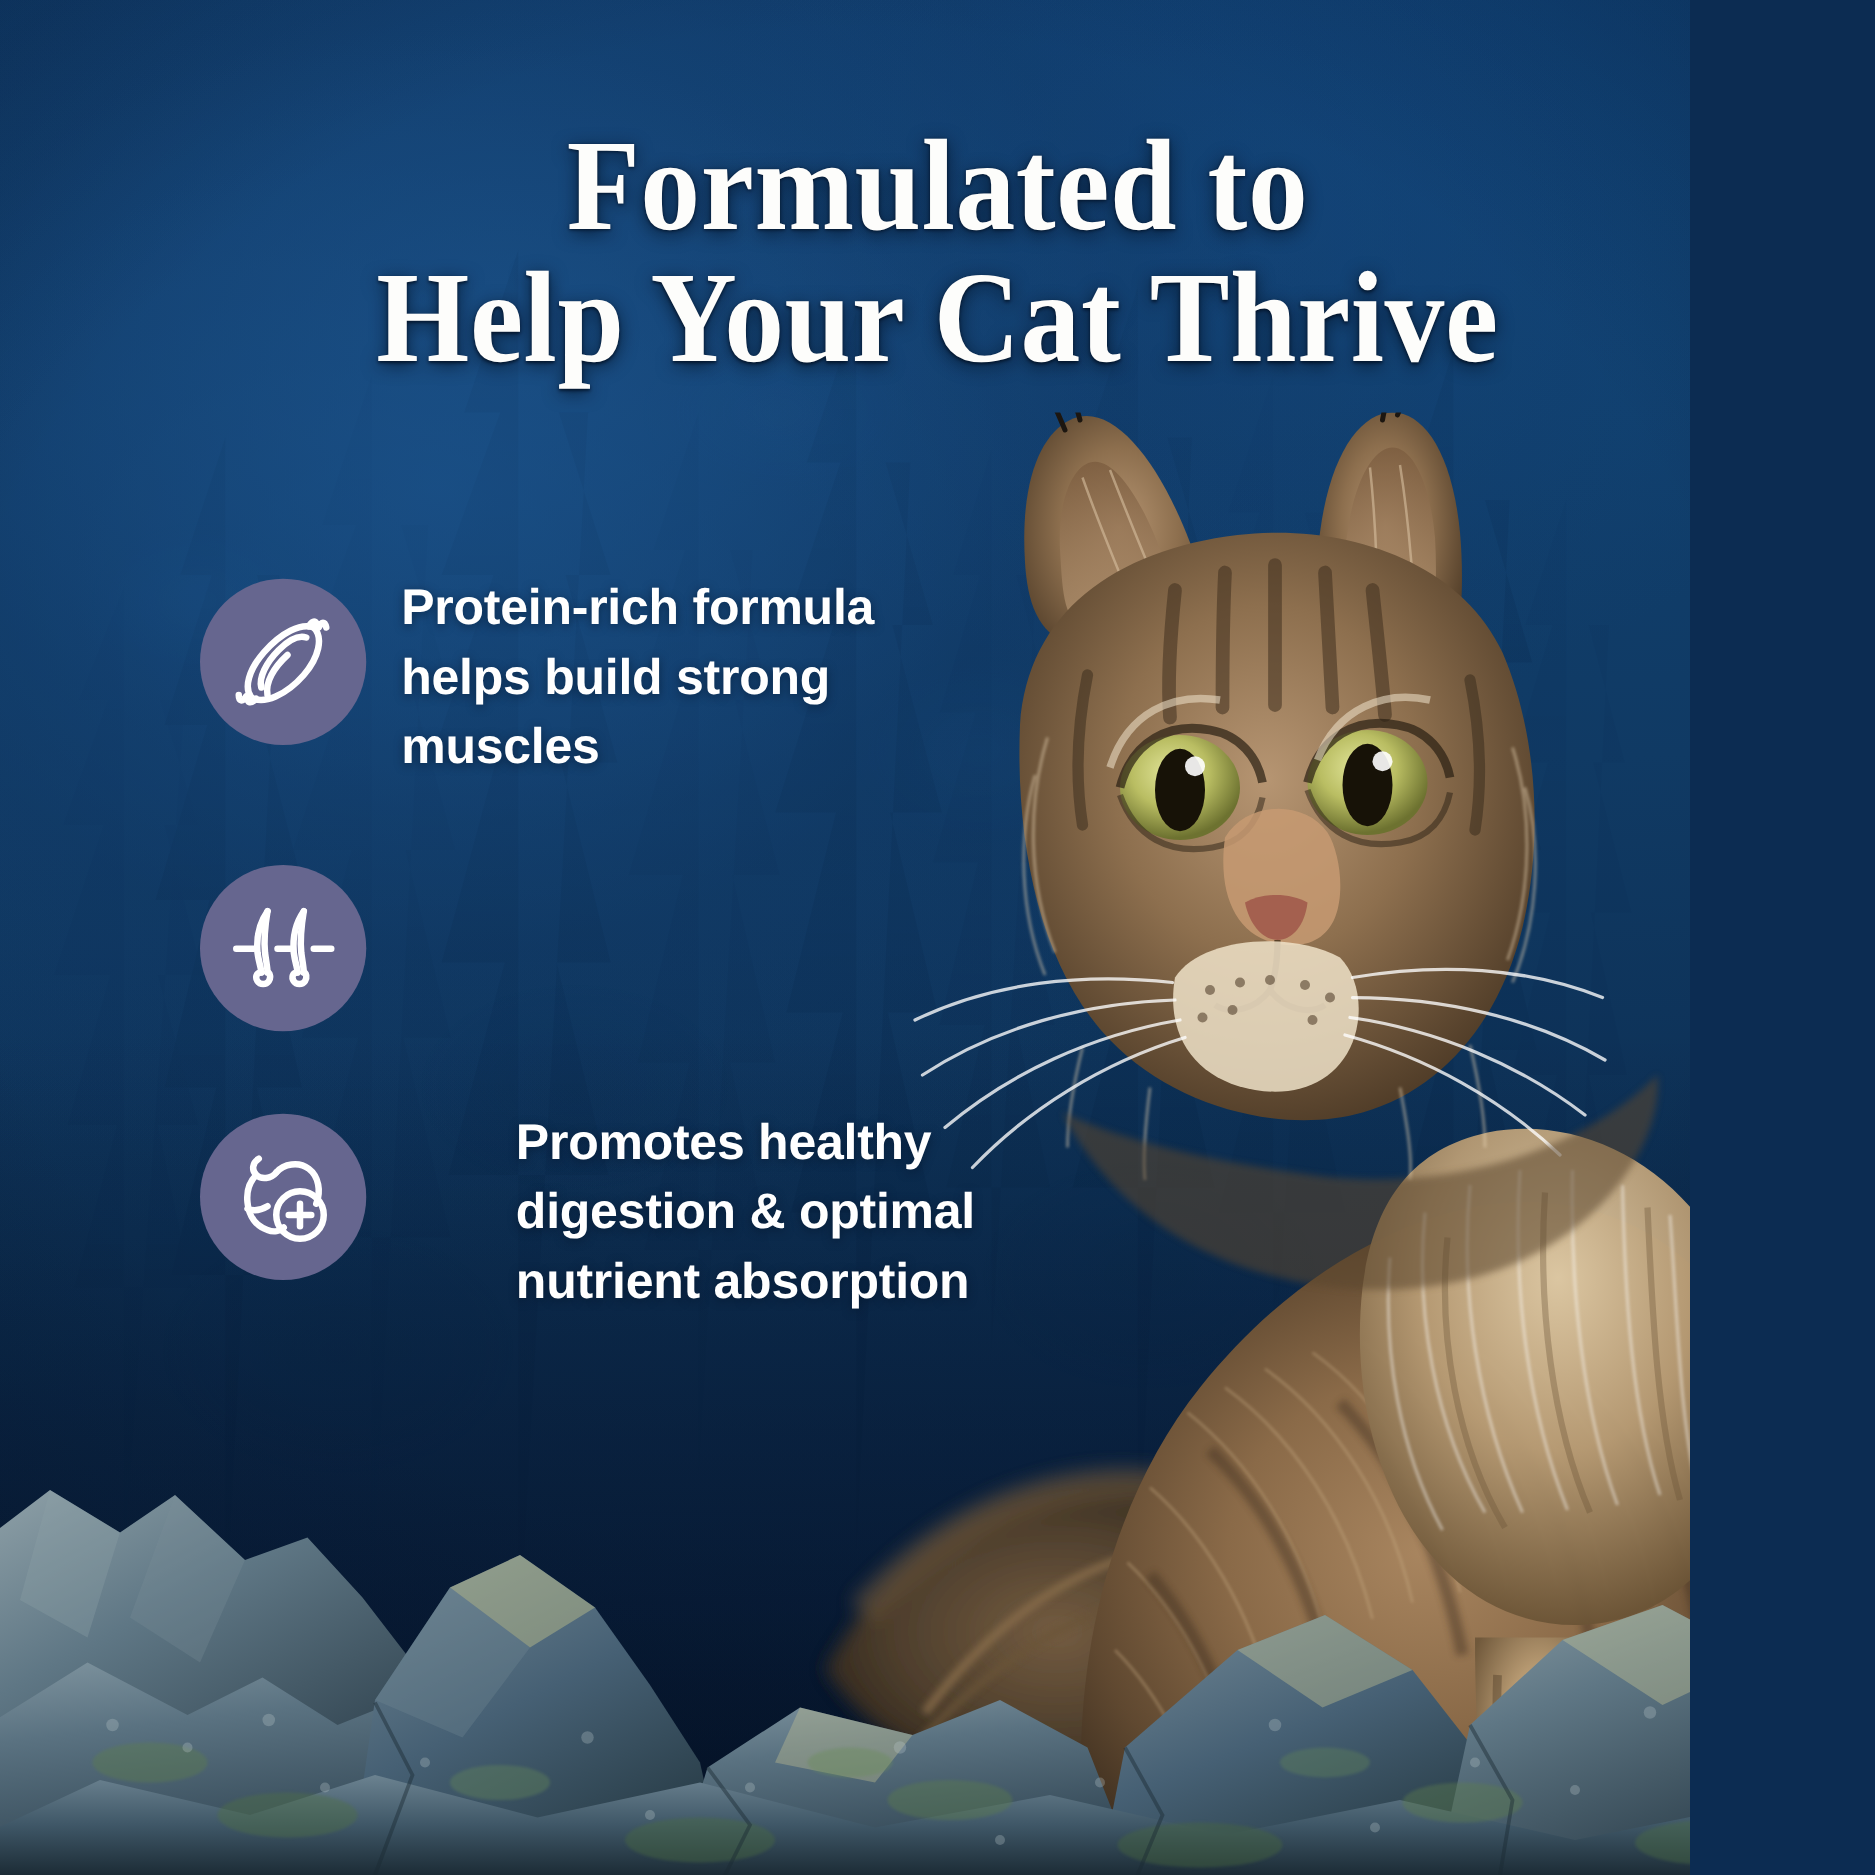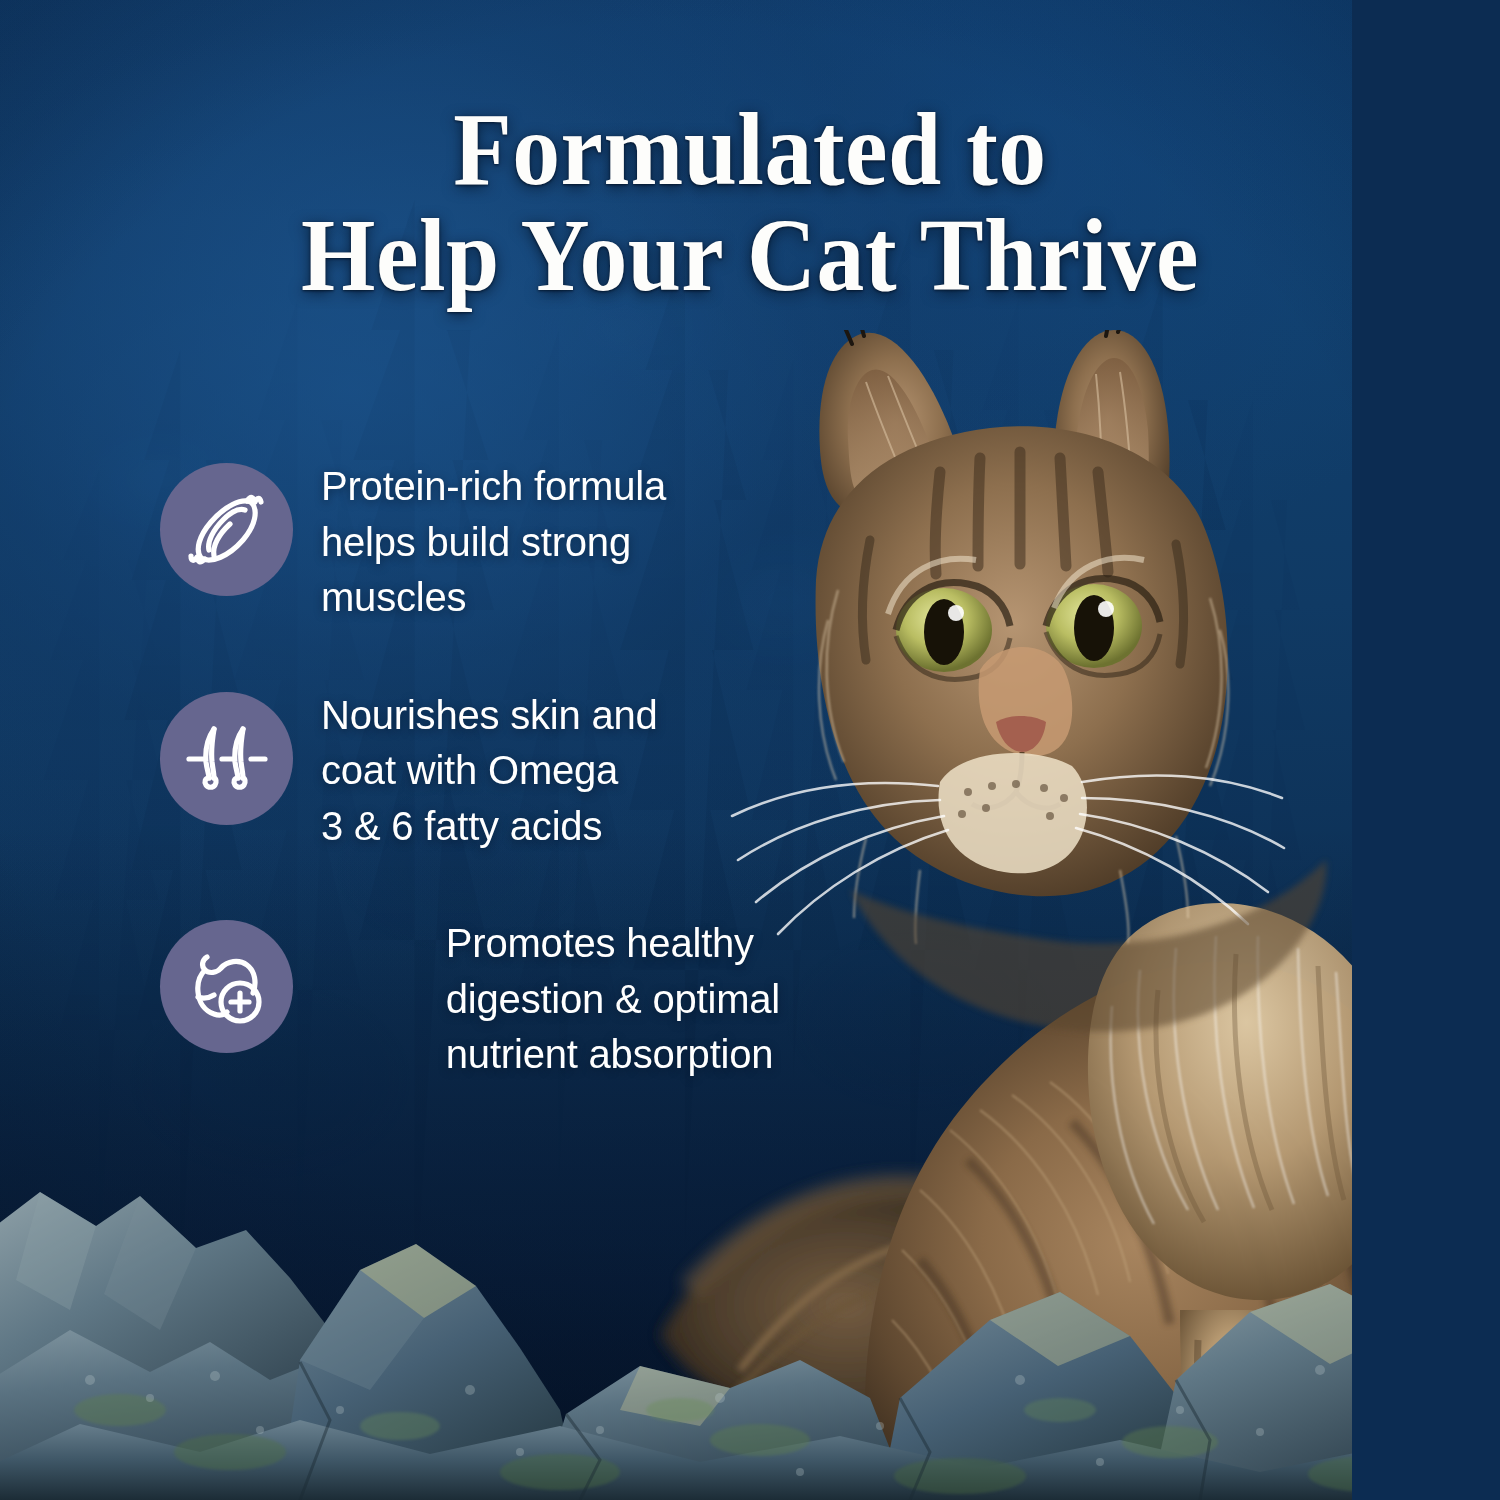--- a/index.html
+++ b/index.html
@@ -84,21 +84,21 @@
     background:#66668f;
     display:flex; align-items:center; justify-content:center;
     margin-right:28px;
   }
   .f-icon svg { display:block; }
 
   .f-text {
     font-size:40px;
     line-height:55.5px;
     color:#ffffff;
-    font-weight:400;
+    font-weight:700;
     letter-spacing:-0.2px;
     padding-top:4px;
     text-shadow:0 2px 8px rgba(4,18,38,.55);
     white-space:pre-line;
   }
 
   
   .feature.f1 .f-icon { margin-top:8px; }
   .feature.f2 .f-icon { margin-top:8px; }
   .feature.f3 .f-icon { margin-top:8px; }
@@ -492,23 +492,20 @@
           <path d="M41 47 H51"></path>
           <path d="M70 47 H84"></path>
           <path d="M33 17 C26 27 24 38 25 50 C26 58 28 62 28 66"></path>
           <path d="M33 17 C31 29 30 40 31 50 C32 58 33 62 33 66"></path>
           <path d="M28 66 C24 66 23 70 25 73 C27 76 32 76 34 73 C36 70 35 66 33 66"></path>
           <path d="M62 17 C55 27 53 38 54 50 C55 58 57 62 57 66"></path>
           <path d="M62 17 C60 29 59 40 60 50 C61 58 62 62 62 66"></path>
           <path d="M57 66 C53 66 52 70 54 73 C56 76 61 76 63 73 C65 70 64 66 62 66"></path>
         </svg>
       </div>
-      <div class="f-text">Nourishes skin and
-coat with Omega
-3 &amp; 6 fatty acids</div>
     </div>
 
     <div class="feature f3">
       <div class="f-icon">
         <svg width="92" height="92" viewBox="0 0 92 92" fill="none" stroke="#ffffff" stroke-width="5.2" stroke-linecap="round" stroke-linejoin="round">
           <path d="M26 16 C21 19 20 25 24 29 C28 33 36 32 40 27"></path>
           <path d="M40 27 C46 20 58 18 66 24 C74 30 76 42 72 52"></path>
           <path d="M24 29 C19 34 16 42 17 51 C18 62 24 70 33 73 C38 75 43 74 46 71"></path>
           <path d="M17 56 C22 58 28 57 33 54"></path>
           <circle cx="59" cy="61" r="19"></circle>

